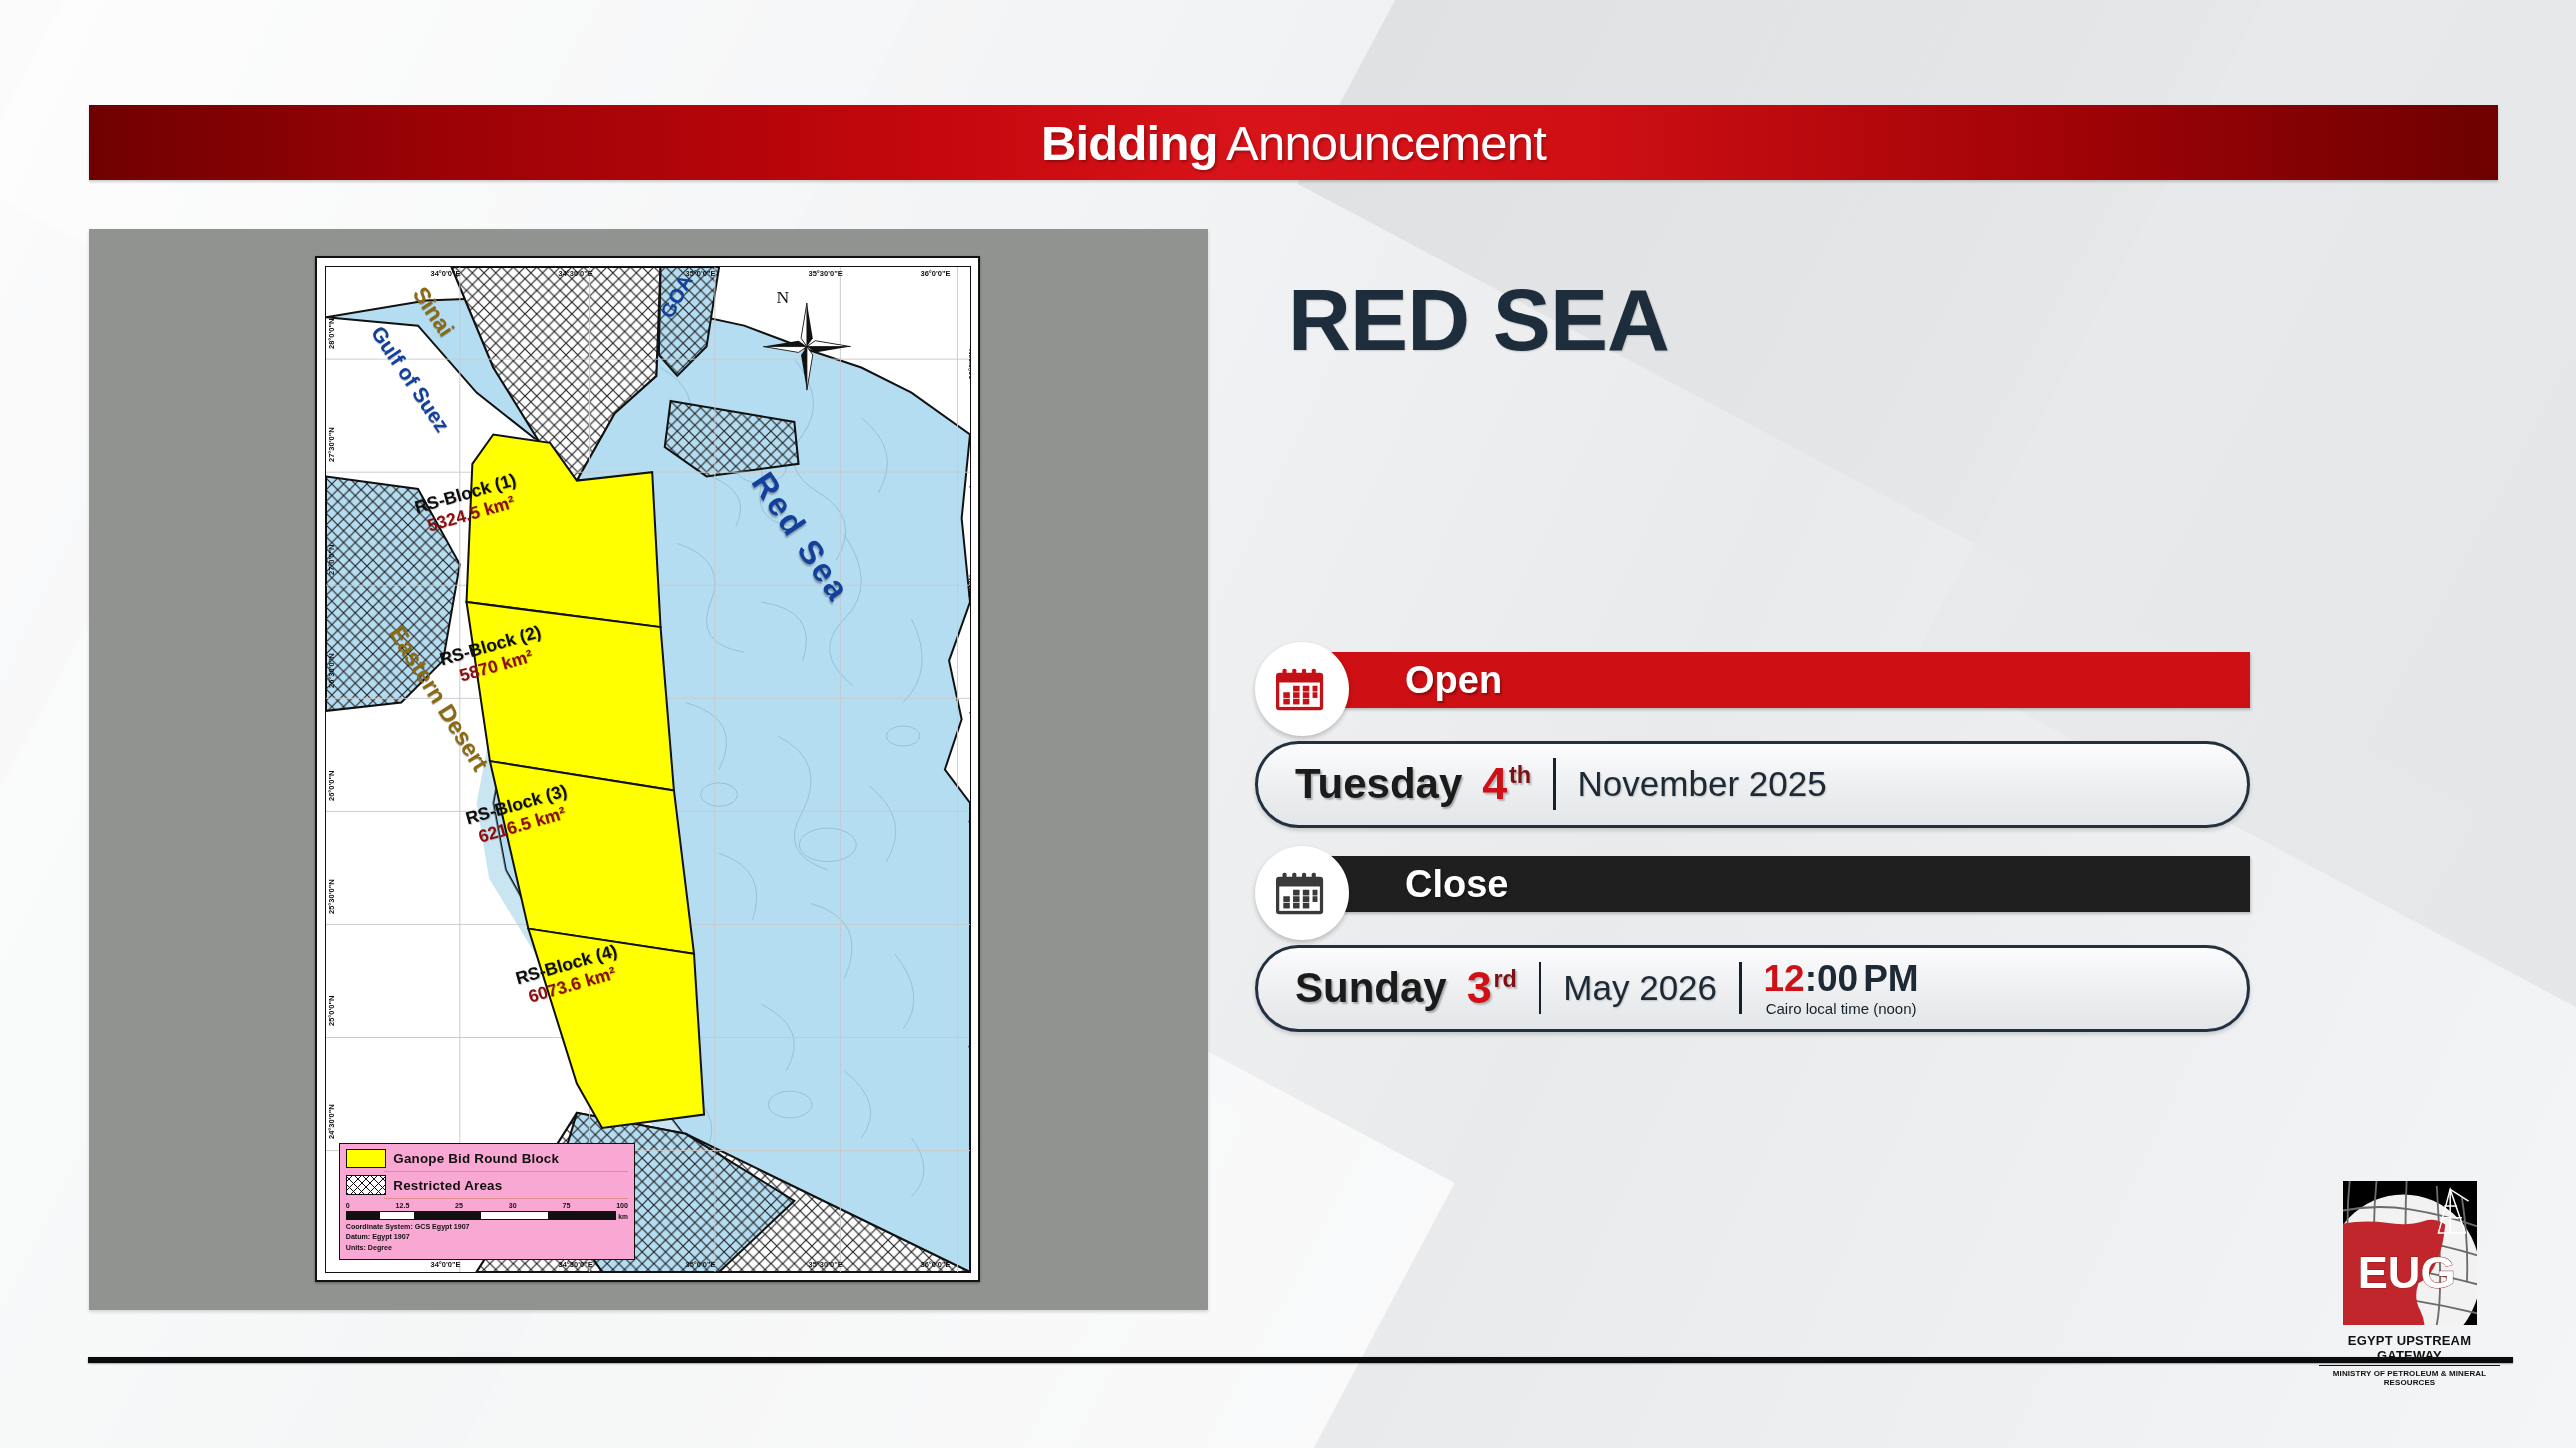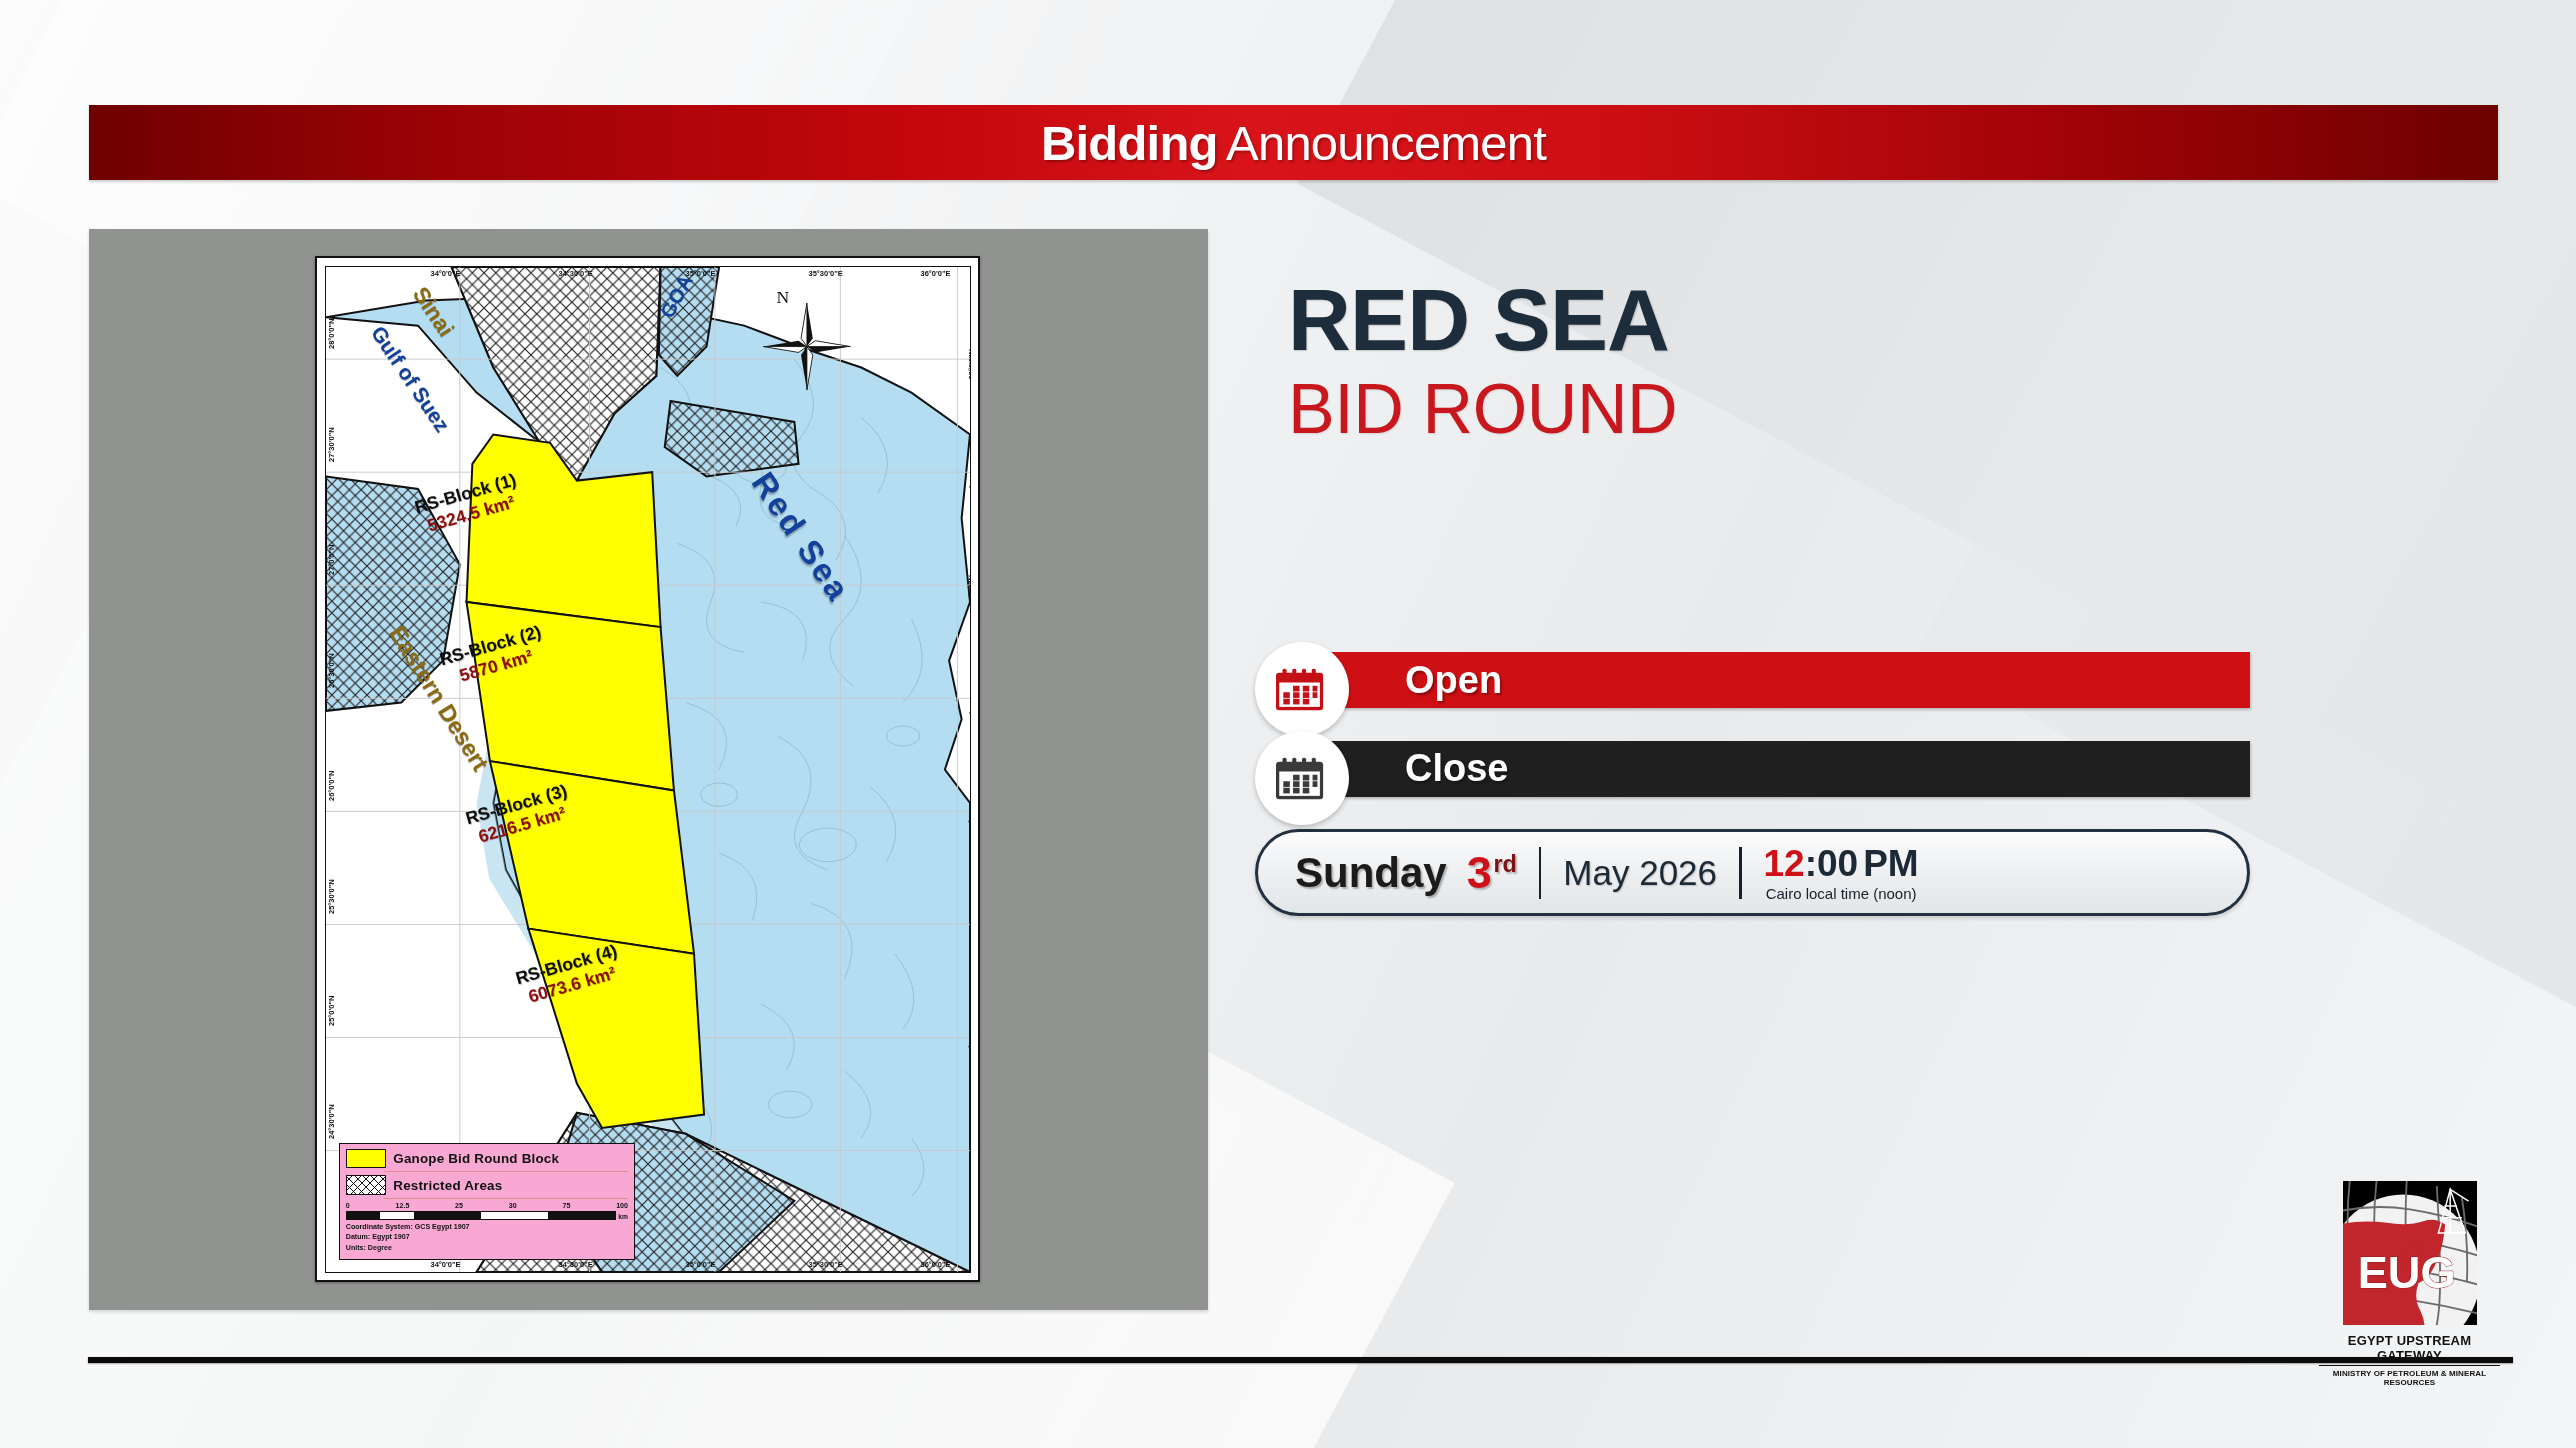--- a/index.html
+++ b/index.html
@@ -324,21 +324,20 @@
           <div>Units: Degree</div>
         </div>
       </div>
 
     </div>
   </div>
 </div>
 
 <div class="right">
   <div class="title-main">RED SEA</div>
-  <div class="title-sub">BID ROUND</div>
 </div>
 
 <div class="sched">
 
   <div class="bar-row">
     <div class="bar-bg bar-open">
       <span class="bar-label">Open</span>
     </div>
     <div class="ic-circle">
       <svg width="52" height="52" viewBox="0 0 64 64">
@@ -359,20 +358,28 @@
           <rect x="33" y="36" width="8" height="7"></rect>
           <rect x="45" y="36" width="6" height="7"></rect>
           <rect x="9" y="44" width="8" height="7"></rect>
           <rect x="21" y="44" width="8" height="7"></rect>
           <rect x="33" y="44" width="8" height="7"></rect>
         </g>
       </svg>
     </div>
   </div>
 
+  <div class="pill">
+    <span class="p-day">Tuesday</span>
+    <span class="p-num">
+      <span>4</span><span class="p-ord">th</span>
+    </span>
+    <span class="p-div"></span>
+    <span class="p-month">November 2025</span>
+  </div>
 
   <div class="bar-row">
     <div class="bar-bg bar-close">
       <span class="bar-label">Close</span>
     </div>
     <div class="ic-circle">
       <svg width="52" height="52" viewBox="0 0 64 64">
         <g fill="#3a3a3a">
           <rect x="8" y="7" width="5" height="9" rx="2"></rect>
           <rect x="20" y="7" width="5" height="9" rx="2"></rect>

